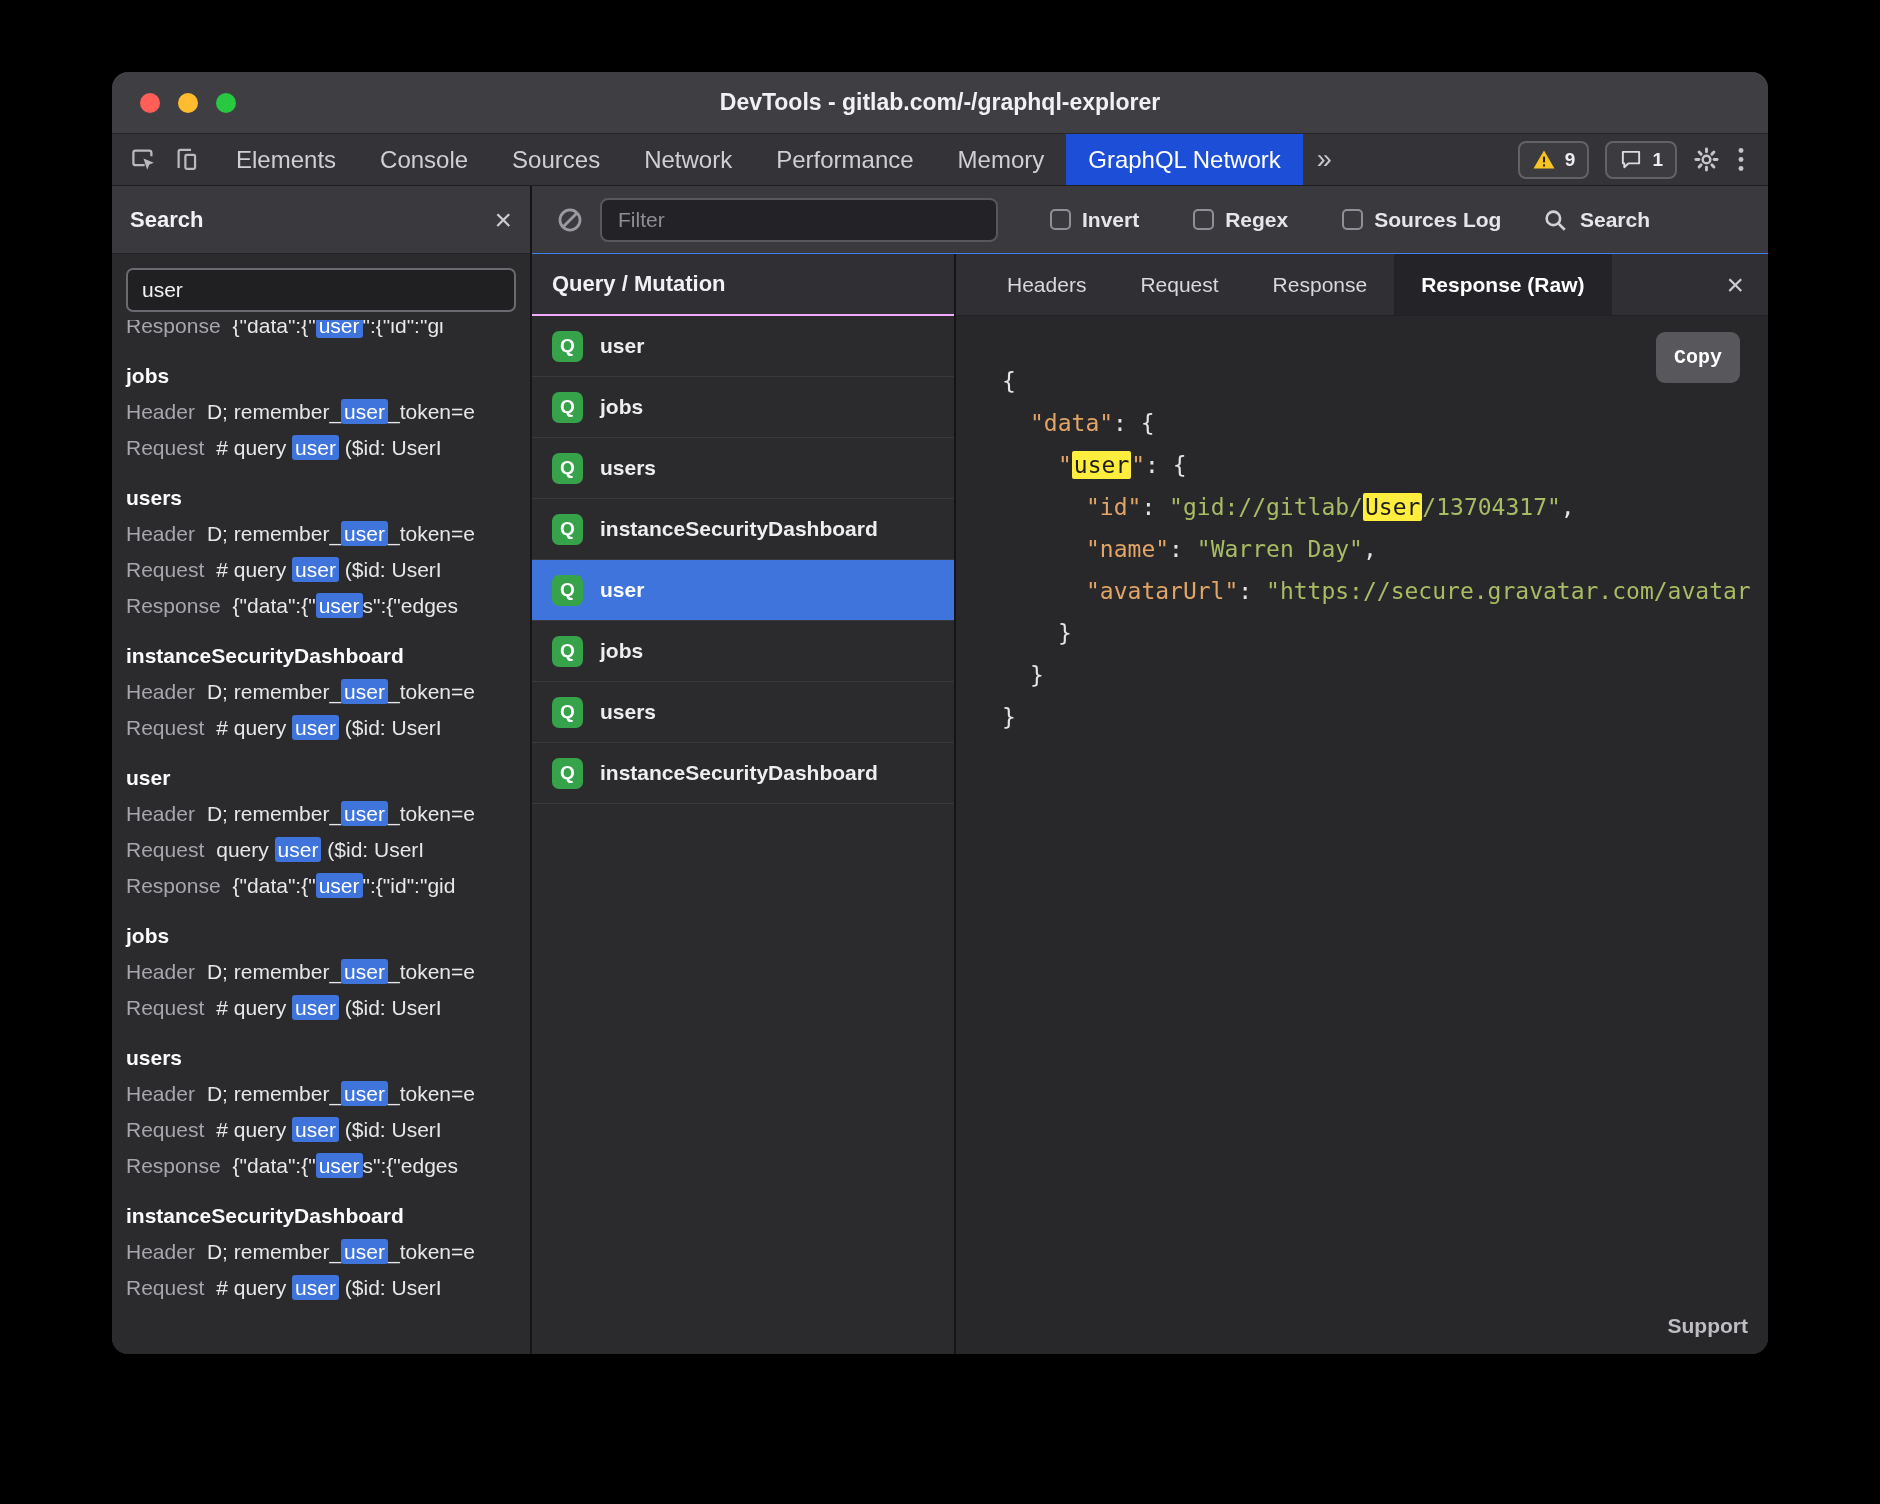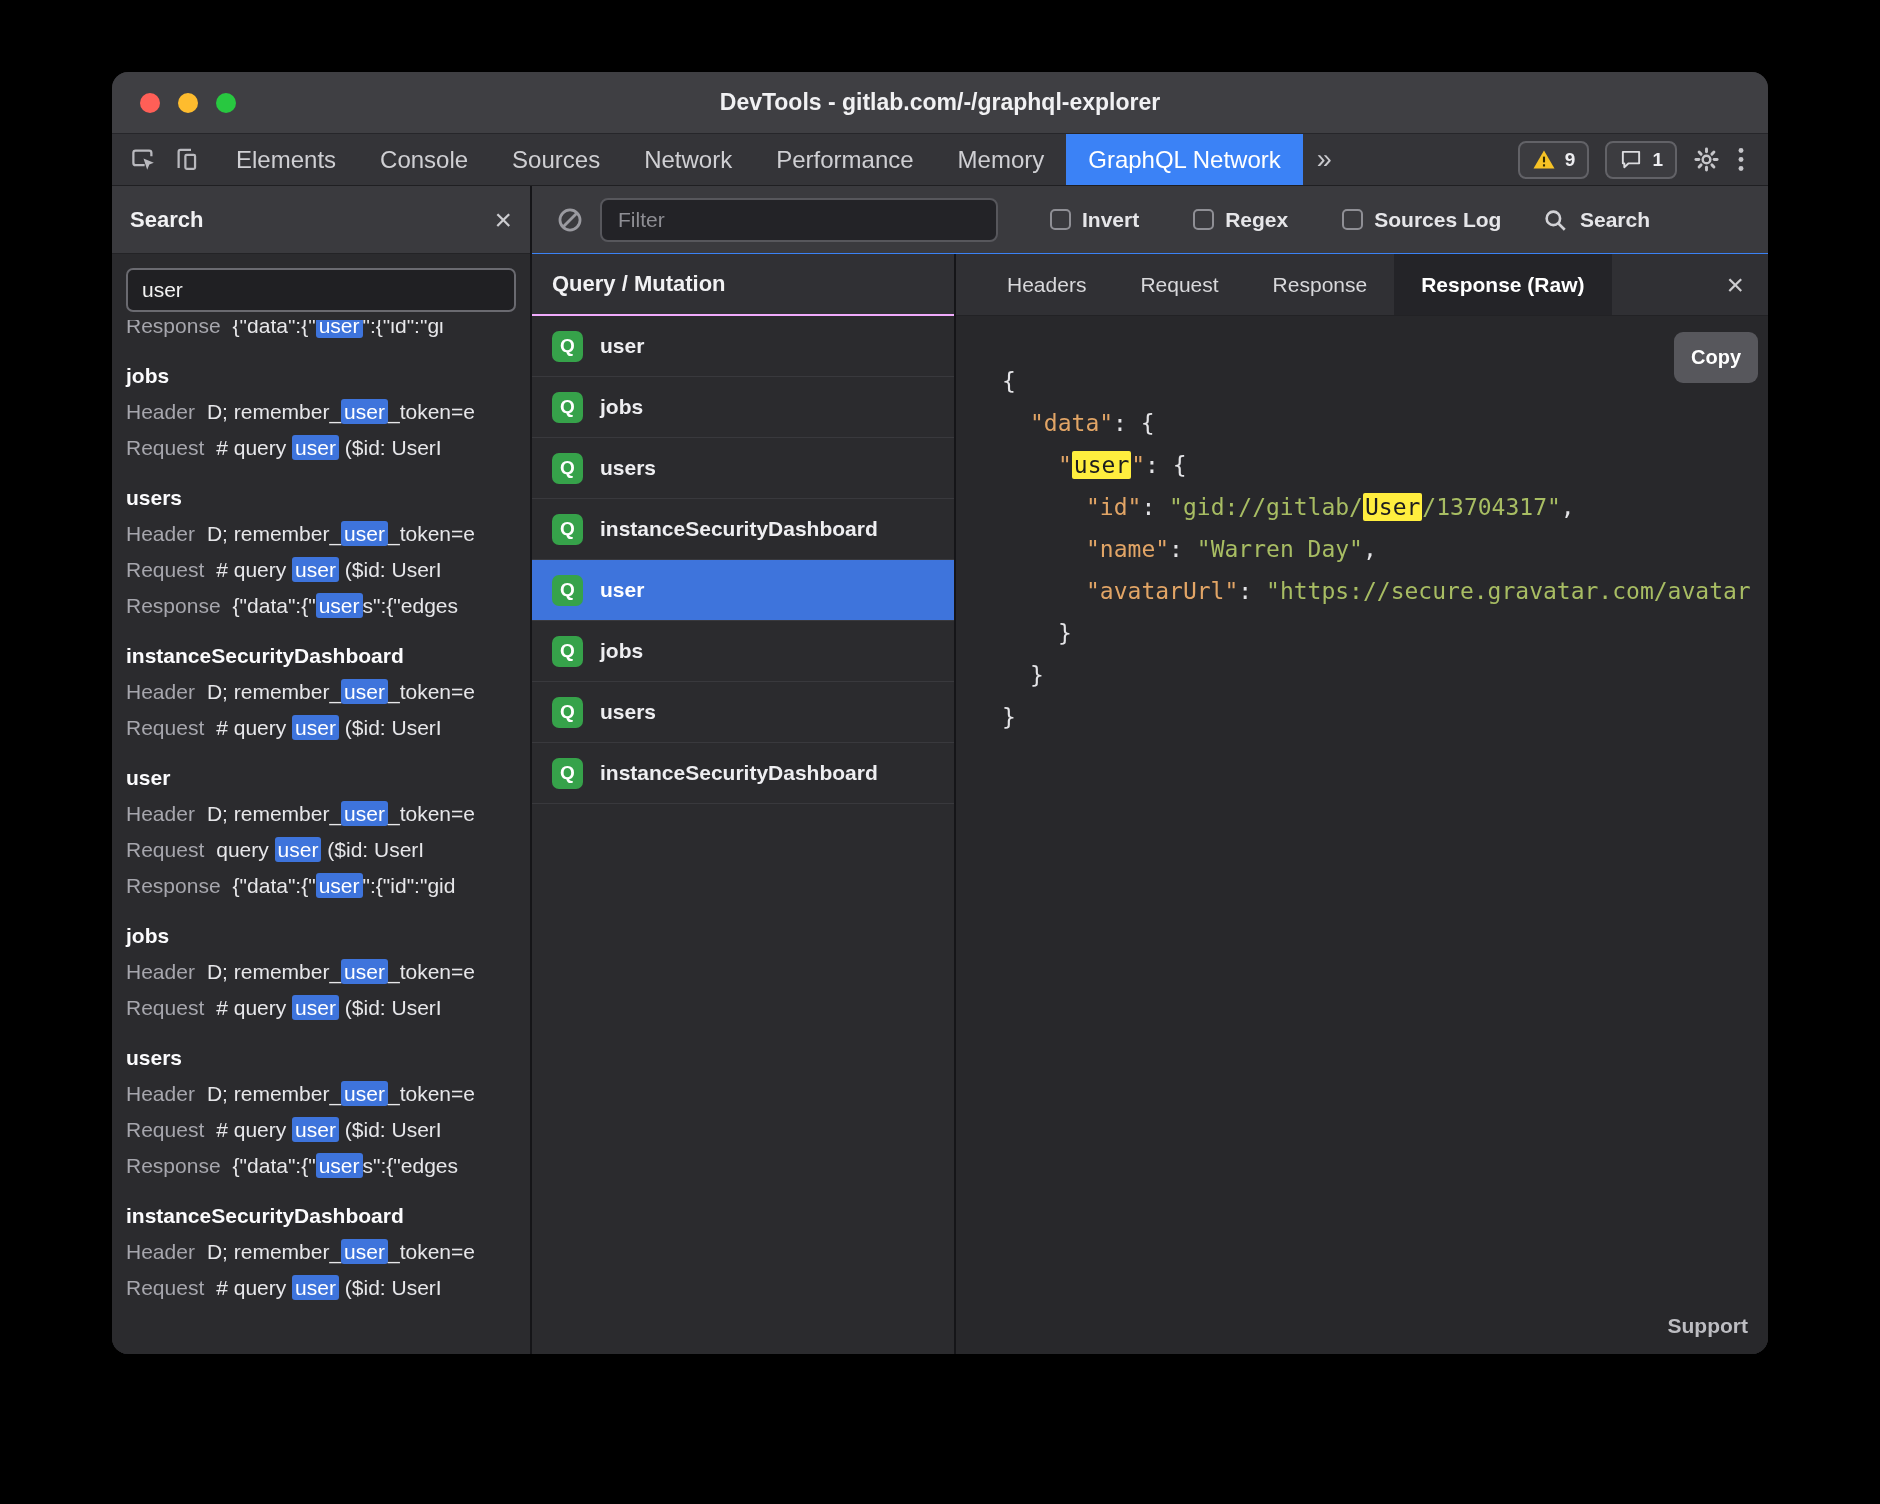--- a/index.html
+++ b/index.html
@@ -28,21 +28,21 @@
   .light.yellow{background:var(--traffic-yellow);}
   .light.green{background:var(--traffic-green);}
   .title{margin:0 auto;font-size:23px;font-weight:bold;color:#f1f1f3;}
 
   
   .tabbar{height:52px;background:#343438;display:flex;align-items:stretch;flex:0 0 auto;border-bottom:1px solid #1f1f22;}
   .tool-icons{display:flex;align-items:center;gap:16px;padding:0 14px 0 18px;}
   .tool-icons span{display:flex;align-items:center;}
   .dt-tabs{display:flex;align-items:stretch;}
   .dt-tab{display:flex;align-items:center;padding:0 22px;font-size:24px;color:#cfcfd3;white-space:nowrap;}
-  .dt-tab.selected{background:#3b82f6;color:#ffffff;}
+  .dt-tab.selected{background:#1d4ed8;color:#ffffff;}
   .chevron{display:flex;align-items:center;color:#c9c9cd;font-size:27px;padding:0 14px;}
   .right-tools{margin-left:auto;display:flex;align-items:center;gap:16px;padding-right:22px;}
   .badge{display:flex;align-items:center;gap:9px;border:2px solid #626267;border-radius:8px;padding:4px 12px;
     color:#ededf0;font-size:19px;font-weight:bold;background:#3c3c40;height:38px;}
   .icon-btn{display:flex;align-items:center;}
 
   
   .main{flex:1;display:flex;min-height:0;background:#29292c;}
 
   
@@ -94,23 +94,23 @@
   .d-tab.active{background:#242428;color:#fff;font-weight:bold;}
   .d-close{margin-left:auto;display:flex;align-items:center;padding-right:24px;}
 
   .json-area{flex:1;position:relative;padding:44px 0 0 46px;overflow:hidden;
     font-family:"DejaVu Sans Mono",monospace;font-size:23px;}
   .json-line{line-height:42px;white-space:pre;}
   .seg-p{color:#e4e4e7;}
   .seg-k{color:var(--json-key);}
   .seg-v{color:var(--json-value);}
   .seg-hk,.seg-hv{background:var(--match-yellow);color:#1d1d1f;border-radius:2px;padding:1px 2px;}
-  .copy-btn{position:absolute;top:16px;right:10px;width:84px;height:51px;background:#57575c;color:#fff;border-radius:9px;
+  .copy-btn{position:absolute;top:16px;right:28px;width:84px;height:51px;background:#57575c;color:#fff;border-radius:9px;
     font-size:20px;font-weight:bold;display:flex;align-items:center;justify-content:center;
-    font-family:Liberation Sans, sans-serif;}
+    font-family:Liberation Mono, monospace;}
   .support{position:absolute;bottom:16px;right:20px;color:#bdbdc2;font-size:21px;font-weight:bold;
     font-family:"Liberation Sans",sans-serif;}
 </style>
 </head>
 <body>
 
 <div class="window">
 
   <div class="titlebar">
     <div class="traffic">

